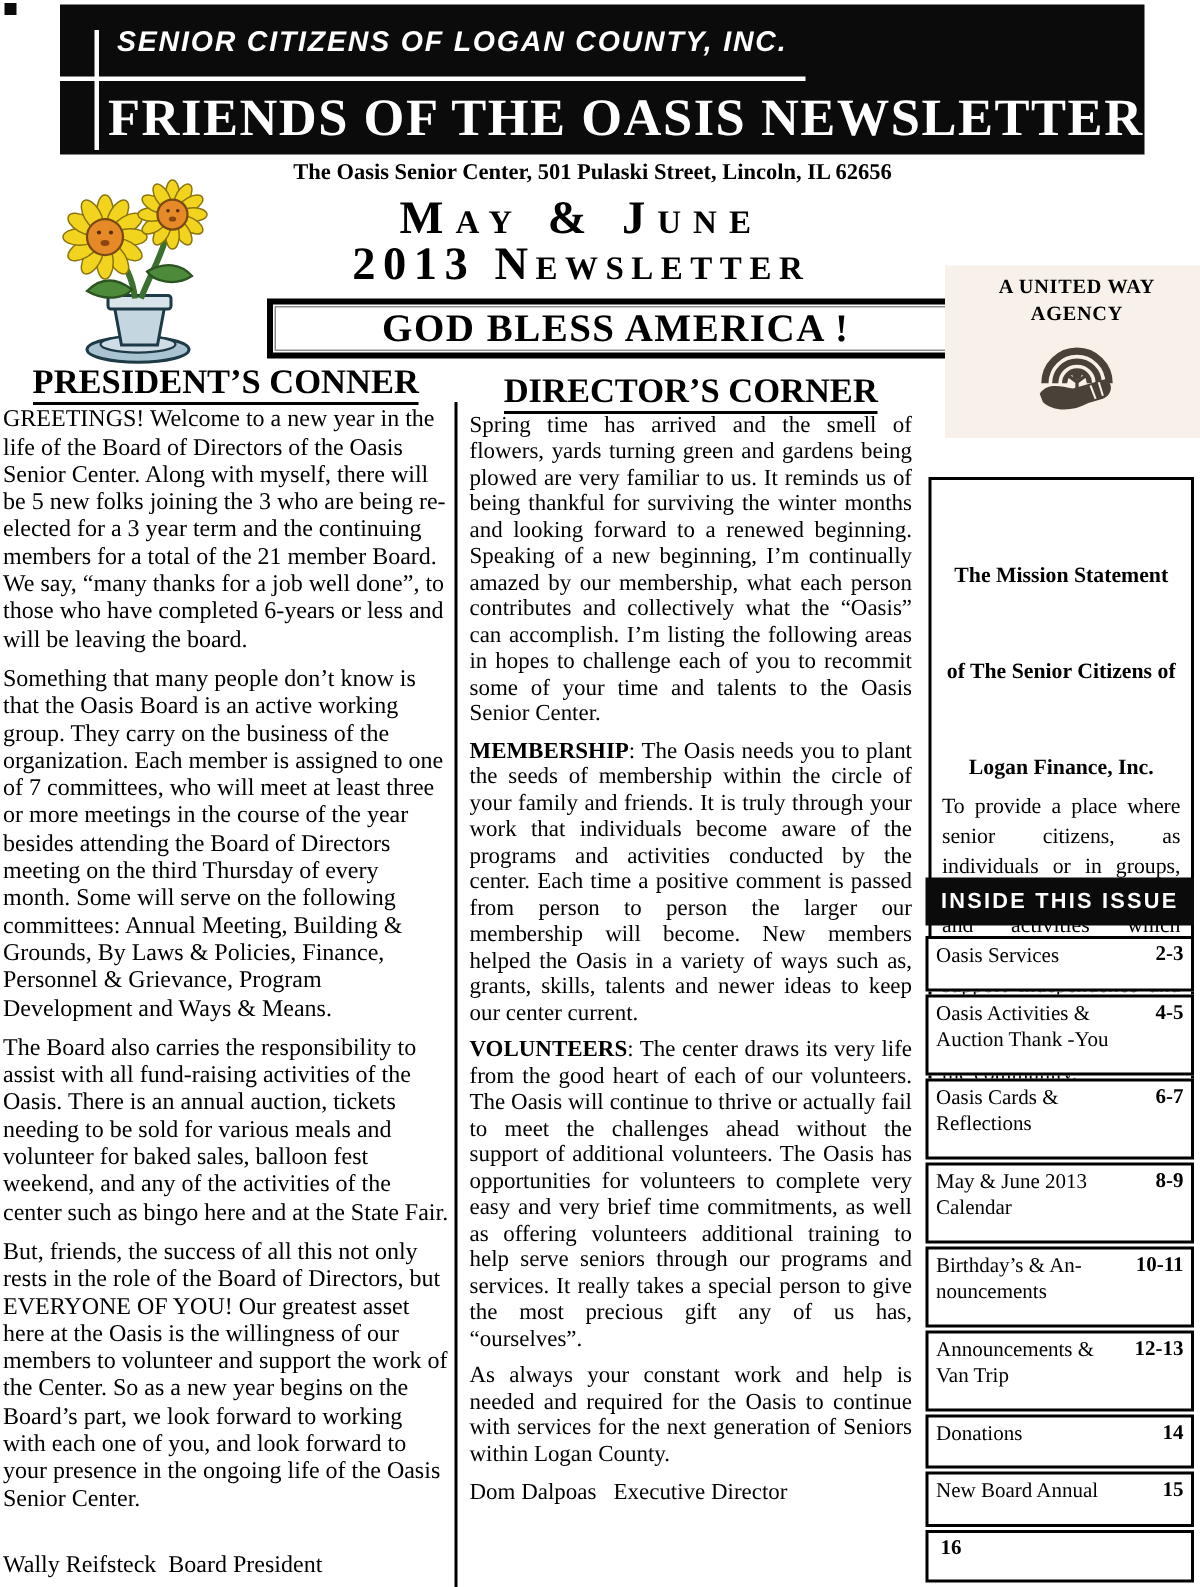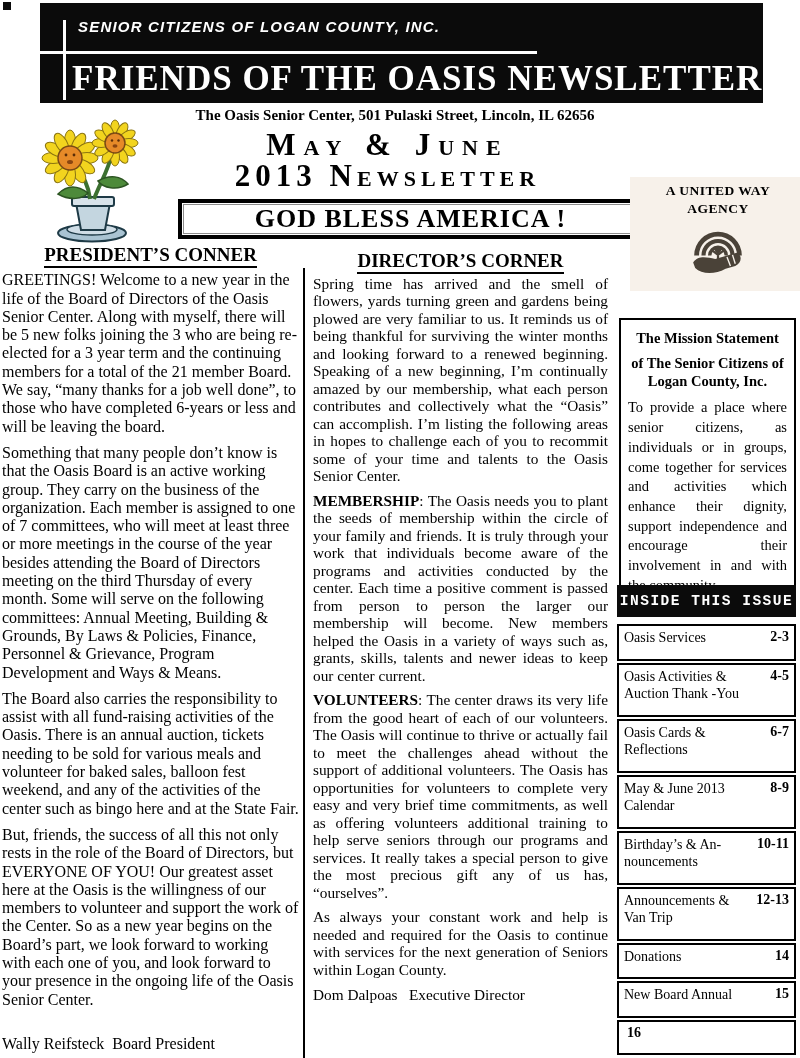--- a/index.html
+++ b/index.html
@@ -6,21 +6,21 @@
   #page{position:relative;width:800px;height:1058px;background:#ffffff;overflow:hidden;
         font-family:"Liberation Serif",serif;color:#000;}
 
   
   .corner-sq{position:absolute;left:3px;top:2px;width:8px;height:8px;background:#0b0b0b;}
   .mast-black{position:absolute;left:40px;top:3px;width:723px;height:100px;background:#0b0b0b;}
   .mast-hline{position:absolute;left:40px;top:51px;width:497px;height:3px;background:#fff;}
   .mast-vline{position:absolute;left:63px;top:20px;width:3px;height:80px;background:#fff;}
   .org-name{position:absolute;left:78px;top:18px;color:#fff;
             font-family:"Liberation Sans",sans-serif;font-style:italic;font-weight:bold;
-            font-size:15px;letter-spacing:1.2px;}
+            font-size:19px;letter-spacing:1.2px;}
   .main-title{position:absolute;left:72px;top:59px;color:#fff;font-weight:bold;
               font-size:35px;letter-spacing:1px;white-space:nowrap;}
 
   .address{position:absolute;left:0;top:107px;width:790px;text-align:center;
            font-weight:bold;font-size:15px;}
 
   .issue-block{position:absolute;left:175px;top:130px;width:425px;text-align:center;
                font-weight:bold;font-variant:small-caps;}
   .issue-l1{font-size:31px;letter-spacing:8px;line-height:30px;font-family:Liberation Serif, serif;}
   .issue-l2{font-size:31px;letter-spacing:5px;line-height:32px;}
@@ -32,40 +32,40 @@
                 font-size:26px;letter-spacing:1px;}
 
   .sunflower{position:absolute;left:30px;top:113px;width:120px;height:130px;}
 
   .uw{position:absolute;left:630px;top:177px;width:176px;text-align:center;
       background:#f7f1ea;padding:5px 0 8px;}
   .uw-text{font-weight:bold;font-size:13.5px;line-height:1.3;letter-spacing:.5px;}
   .uw-logo{width:66px;height:58px;margin-top:4px;}
 
   
-  .col-head{text-align:center;font-size:19px;font-weight:bold;margin:0 0 7px;}
+  .col-head{text-align:center;font-size:23px;font-weight:bold;margin:0 0 7px;}
   .col-head span{border-bottom:2.5px solid #000;padding-bottom:1px;}
   .body-p{margin:0 0 8px;}
   .col-left{position:absolute;left:2px;top:246px;width:297px;font-size:16px;line-height:18.3px;}
   .col-left .sig{margin-top:26px;}
   .divider{position:absolute;left:303px;top:268px;width:2px;height:790px;background:#000;}
   .col-mid{position:absolute;left:313px;top:252px;width:295px;font-size:15.3px;line-height:17.5px;}
   .col-mid .col-head{margin-bottom:5px;}
   .col-mid .body-p{text-align:justify;margin:0 0 7px;}
   .col-mid .sig{margin-top:8px;}
 
   
   .mission{position:absolute;left:619px;top:318px;width:177px;border:2px solid #000;
            box-sizing:border-box;padding:9px 7px 10px;font-size:14.5px;background:#fff;}
-  .mission-h{text-align:center;font-weight:bold;line-height:1.25;}
+  .mission-h{text-align:center;font-weight:bold;line-height:1.25;margin-top:46px;}
   .mission-h1{margin-bottom:7px;}
   .mission-body{text-align:justify;line-height:1.36;margin-top:8px;}
 
   .toc{position:absolute;left:617px;top:585px;width:179px;}
-  .toc-head{background:#0b0b0b;color:#fff;font-family:Liberation Mono, monospace;
+  .toc-head{background:#0b0b0b;color:#fff;font-family:Liberation Sans, sans-serif;
             font-weight:bold;font-size:14.5px;letter-spacing:1.5px;text-align:center;
             padding:8px 0;margin-bottom:7px;}
   .toc-row{border:2px solid #000;margin-bottom:2px;padding:3px 5px 12px;display:flex;
            font-size:14px;min-height:33px;box-sizing:border-box;background:#fff;}
   .toc-cell{flex:1;line-height:1.25;}
   .toc-label2{margin-top:5px;}
   .toc-pages{font-weight:bold;margin-left:3px;white-space:nowrap;}
 </style>
 </head>
 <body>
@@ -179,21 +179,21 @@
         <p class="body-p"><b>MEMBERSHIP</b>: The Oasis needs you to plant the seeds of membership within the circle of your family and friends. It is truly through your work that individuals become aware of the programs and activities conducted by the center. Each time a positive comment is passed from person to person the larger our membership will become. New members helped the Oasis in a variety of ways such as, grants, skills, talents and newer ideas to keep our center current.</p>
         <p class="body-p"><b>VOLUNTEERS</b>: The center draws its very life from the good heart of each of our volunteers. The Oasis will continue to thrive or actually fail to meet the challenges ahead without the support of additional volunteers. The Oasis has opportunities for volunteers to complete very easy and very brief time commitments, as well as offering volunteers additional training to help serve seniors through our programs and services. It really takes a special person to give the most precious gift any of us has, “ourselves”.</p>
         <p class="body-p">As always your constant work and help is needed and required for the Oasis to continue with services for the next generation of Seniors within Logan County.</p>
       </div>
     <div class="sig">Dom Dalpoas &nbsp;&nbsp;Executive Director</div>
   </div>
 
   <div class="mission">
     <div class="mission-h mission-h1">The Mission Statement</div>
     <div class="mission-h">of  The Senior Citizens of</div>
-    <div class="mission-h">Logan County, Inc.</div>
+    <div class="mission-h">Logan Finance, Inc.</div>
     <div class="mission-body">To provide a place where senior citizens, as individuals or in groups, come together for services and activities which enhance their dignity, support independence and encourage their involvement in and with the community.</div>
   </div>
 
   <div class="toc">
     <div class="toc-head">INSIDE THIS ISSUE</div>
     <div>
         <div class="toc-row">
           <div class="toc-cell">
             <div>Oasis Services</div>
           </div>

